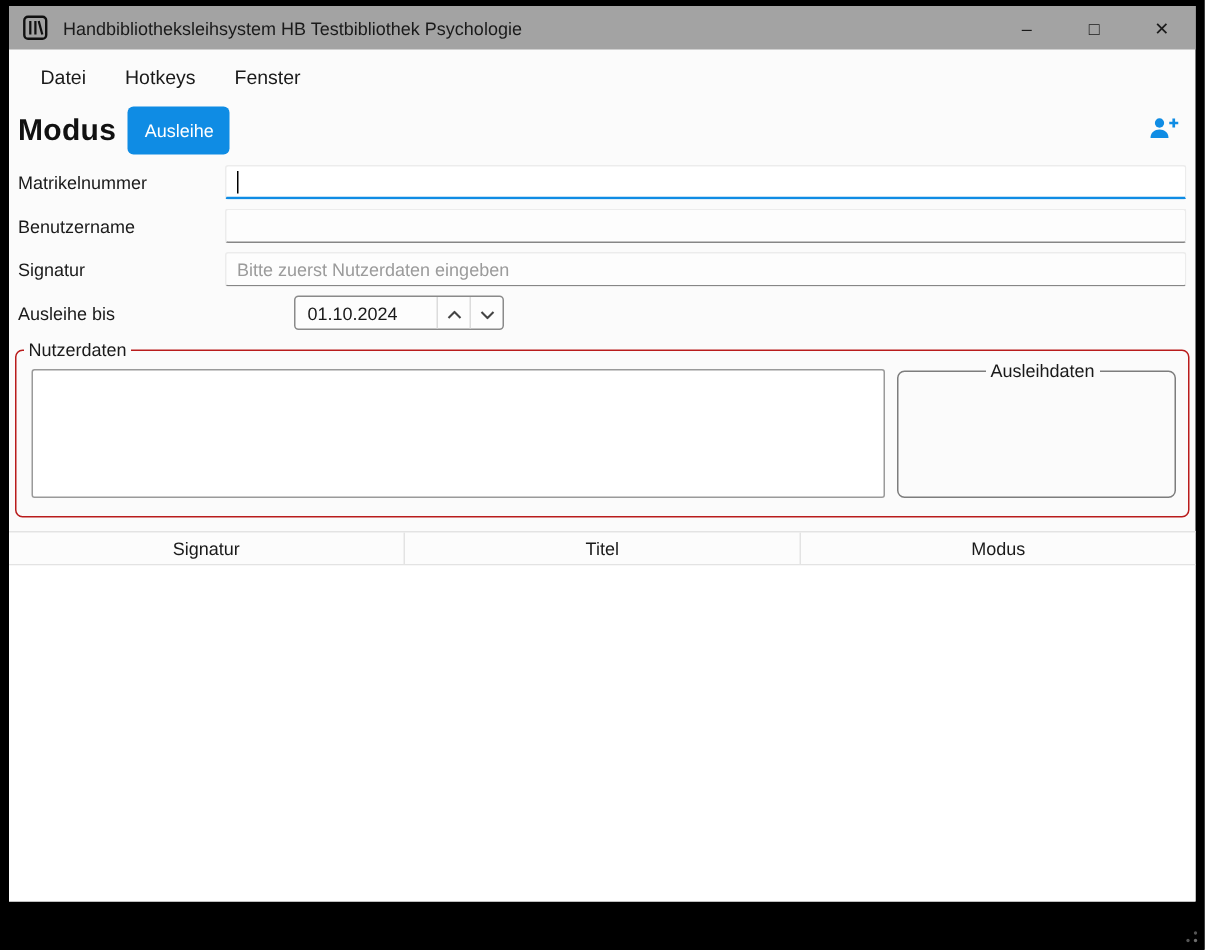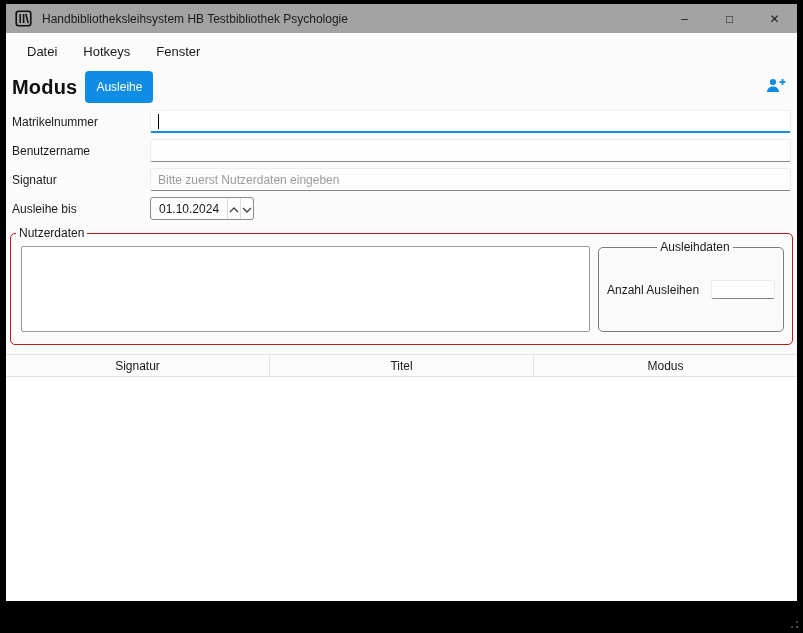--- a/index.html
+++ b/index.html
@@ -26,21 +26,21 @@
   
   .form-area { padding:0 6px; margin-top:8px; flex:none; }
   .form-row { display:flex; align-items:center; margin-bottom:6px; height:23px; }
   .form-label { width:138px; font-size:12px; color:#1a1a1a; flex:none; }
   .field-wrap { flex:1; position:relative; height:23px; }
   .text-field { width:100%; height:23px; background:#fdfdfd; border:1px solid #ececec; border-bottom:1px solid #868686; font-size:12px; padding:0 7px; color:#ef4444; border-radius:2px; font-family:"Liberation Sans", sans-serif; outline:none; }
   .text-field.focused { background:#fff; border-bottom:2px solid var(--accent,#0f8ce4); }
   .text-field::placeholder { color:#9b9b9b; }
   .caret { position:absolute; left:8px; top:4px; width:1px; height:15px; background:#000; }
 
-  .date-control { display:flex; align-items:center; width:104px; height:23px; border:1px solid #8a8a8a; border-radius:3px; background:#fdfdfd; font-size:12px; color:#1a1a1a; }
+  .date-control { display:flex; align-items:center; width:140px; height:23px; border:1px solid #8a8a8a; border-radius:3px; background:#fdfdfd; font-size:12px; color:#1a1a1a;margin-left:46px; }
   .date-value { padding:0 8px; flex:1; }
   .spin-btn { width:22px; height:100%; display:flex; align-items:center; justify-content:center; border:none; background:transparent; border-left:1px solid #dcdcdc; }
 
   
   fieldset.group { border:1px solid #b91c1c; border-radius:5px; margin:0 4px 0 4px; flex:none; }
   fieldset.group legend { font-size:12px; color:#1a1a1a; margin-left:5px; padding:0 3px; }
   .nutzerdaten-body { display:flex; padding:6px 8px 12px 10px; }
   .user-textarea { flex:1; height:86px; resize:none; border:1px solid #9a9a9a; border-radius:2px; background:#fff; margin-right:8px; font-family:"Liberation Sans", sans-serif; font-size:12px; padding:4px 6px; outline:none; }
   fieldset.inner-group { border:1px solid #7d7d7d; border-radius:5px; width:186px; height:92px; flex:none; margin-top:-6px; }
   fieldset.inner-group legend { font-size:12px; color:#1a1a1a; margin-left:4px; padding:0 3px;text-align:center; }
@@ -145,24 +145,20 @@
     </div>
 
   </div>
 
   <fieldset class="group">
     <legend>Nutzerdaten</legend>
     <div class="nutzerdaten-body">
       <textarea class="user-textarea" readonly="" style=""></textarea>
       <fieldset class="inner-group">
         <legend>Ausleihdaten</legend>
-        <div class="anzahl-row">
-          <span class="anzahl-label">Anzahl Ausleihen</span>
-          <input class="anzahl-input" type="text" value="" style="">
-        </div>
       </fieldset>
     </div>
   </fieldset>
 
   <div class="table-header">
     <div class="th">Signatur</div>
     <div class="th">Titel</div>
     <div class="th">Modus</div>
   </div>
   <div class="table-body"></div>

